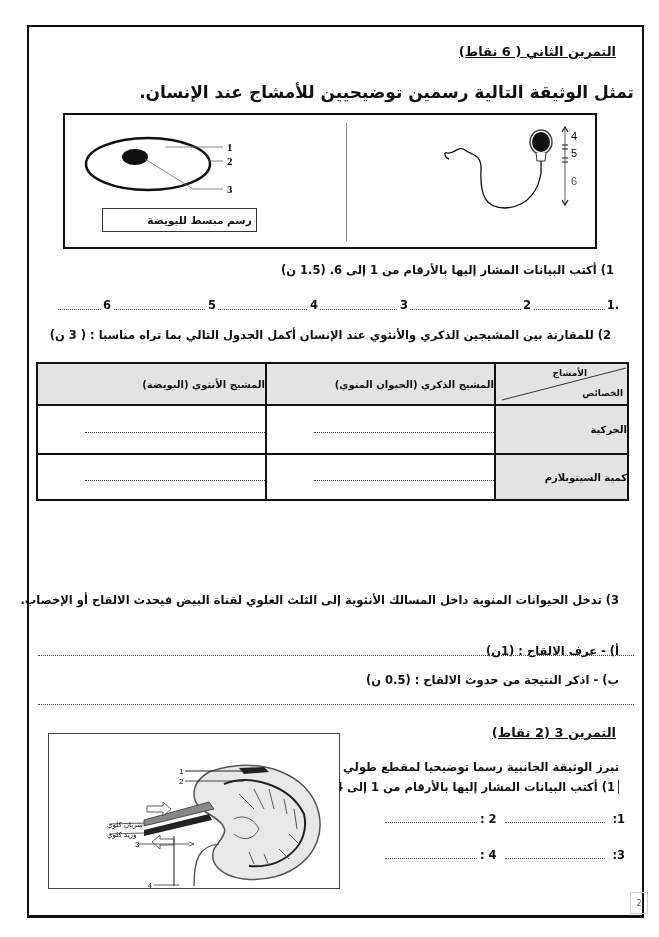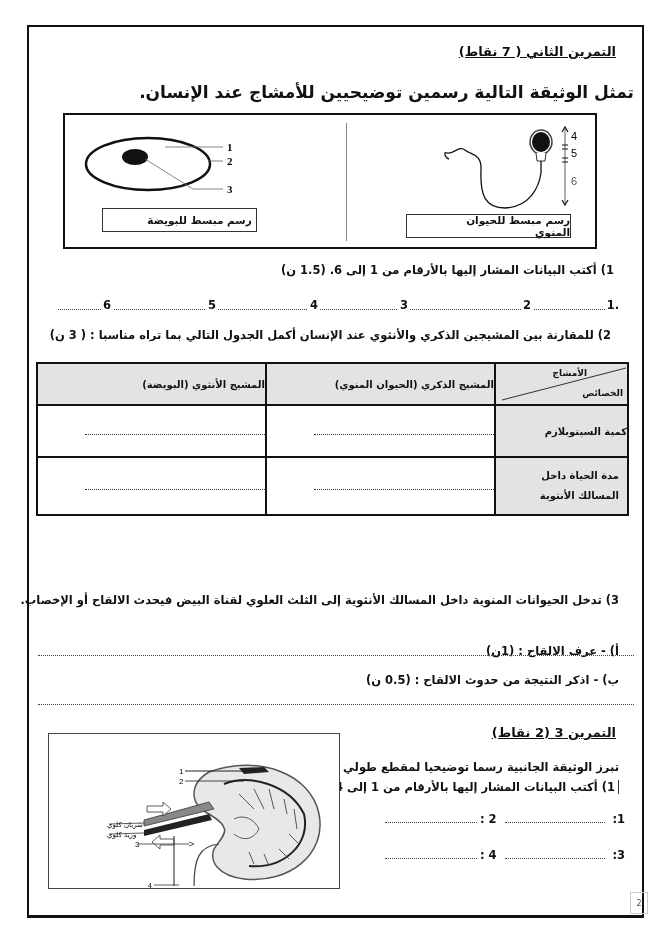--- a/index.html
+++ b/index.html
@@ -24,21 +24,21 @@
   .cell-dots { display: inline-block; width: 180px; border-bottom: 1.5px dotted #333; }
 
   
   .kidbox { position: absolute; left: 48px; top: 733px; width: 292px; height: 156px; border: 1px solid #444; background: #fff; }
 </style>
 </head>
 <body>
 
 <div class="frame"></div>
 
-<div class="abs rtl title" style="right:43px; top:44px;">التمرين الثاني ( 7 نقاط)</div>
+<div class="abs rtl title" style="right:43px; top:44px;">التمرين الثاني ( 6 نقاط)</div>
 <div class="abs rtl txt" style="right:25px; top:82px; font-size:17px;">تمثل الوثيقة التالية رسمين توضيحيين للأمشاج عند الإنسان.</div>
 
 <div class="figbox">
   <div class="divider"></div>
 
   <svg class="abs" style="left:0; top:0;" width="280" height="90">
     <ellipse cx="83" cy="49" rx="62" ry="26" fill="none" stroke="#111" stroke-width="2.5"></ellipse>
     <ellipse cx="70" cy="42" rx="13" ry="8" fill="#111"></ellipse>
     <line x1="100" y1="32" x2="158" y2="32" stroke="#666" stroke-width="0.8"></line>
     <line x1="143" y1="46" x2="158" y2="46" stroke="#666" stroke-width="0.8"></line>
@@ -53,21 +53,20 @@
     <ellipse cx="116" cy="27" rx="11" ry="12" fill="#fff" stroke="#444" stroke-width="1.5"></ellipse>
     <ellipse cx="116" cy="27" rx="9" ry="10" fill="#111"></ellipse>
     <path d="M111,38 L112,46 L120,46 L121,38" fill="#fff" stroke="#333" stroke-width="1"></path>
     <path d="M116,46 L116,58 C114,72 105,92 80,93 C60,93 55,80 56,55 C57,38 45,40 40,35 C34,30 28,40 22,38 C18,36 20,43 24,44" fill="none" stroke="#111" stroke-width="1.3"></path>
     <line x1="140" y1="14" x2="140" y2="88" stroke="#333" stroke-width="0.8"></line>
     <path d="M137,17 L140,12 L143,17 M137,30 L143,30 M137,34 L143,34 M137,43 L143,43 M137,47 L143,47 M137,85 L140,90 L143,85" fill="none" stroke="#111" stroke-width="1.2"></path>
     <text x="146" y="25" font-size="11" font-family="Liberation Sans, sans-serif">4</text>
     <text x="146" y="42" font-size="11" font-family="Liberation Sans, sans-serif">5</text>
     <text x="146" y="70" font-size="11" font-family="Liberation Sans, sans-serif" fill="#555">6</text>
   </svg>
-  <div class="caption" style="left:341px; top:99px; width:165px;">رسم مبسط للحيوان المنوي</div>
 </div>
 
 <div class="abs rtl txt" style="right:45px; top:263px;">1) أكتب البيانات المشار إليها بالأرقام من 1 إلى 6. (1.5 ن)</div>
 <div class="abs" style="left:58px; top:298px; width:563px; height:14px;">
   <div class="abs dots" style="left:0; top:11px; width:563px;"></div>
   <span class="abs txt" style="right:0; top:0; background:#fff; padding:0 2px;">1.</span>
   <span class="abs txt" style="left:463px; top:0; background:#fff; padding:0 2px;">2</span>
   <span class="abs txt" style="left:340px; top:0; background:#fff; padding:0 2px;">3</span>
   <span class="abs txt" style="left:250px; top:0; background:#fff; padding:0 2px;">4</span>
   <span class="abs txt" style="left:148px; top:0; background:#fff; padding:0 2px;">5</span>
@@ -82,31 +81,29 @@
     <td class="gray" style="width:225px;"><span class="rtl">المشيج الأنثوي (البويضة)</span></td>
     <td class="gray" style="width:194px;"><span class="rtl">المشيج الذكري (الحيوان المنوي)</span></td>
     <td class="gray" style="width:140px; position:relative; padding:0;">
       <svg class="abs" style="left:0; top:0;" width="136" height="40">
             <line x1="6" y1="36" x2="130" y2="4" stroke="#333" stroke-width="1"></line>
           </svg>
       <span class="abs rtl" style="right:40px; top:4px; font-size:9px;">الأمشاج</span>
       <span class="abs rtl" style="right:4px; top:24px; font-size:9px;">الخصائص</span>
     </td>
   </tr>
-  <tr style="height:52px;">
+  <tr style="height:49px;">
+    <td><span class="cell-dots"></span></td>
+    <td><span class="cell-dots"></span></td>
+    <td class="gray"><span class="rtl">الحركية</span></td>
+  </tr>
+  <tr style="height:46px;">
     <td><span class="cell-dots"></span></td>
     <td><span class="cell-dots"></span></td>
     <td class="gray"><span class="rtl">كمية السيتوبلازم</span></td>
-  </tr>
-  <tr style="height:58px;">
-    <td><span class="cell-dots"></span></td>
-    <td><span class="cell-dots"></span></td>
-    <td class="gray" style="white-space:normal; line-height:20px; padding:0 8px;">
-          <span style="direction:rtl; display:block;">مدة الحياة داخل المسالك الأنثوية</span>
-        </td>
   </tr>
 </tbody>
   </table>
 
 <div class="abs rtl txt" style="right:40px; top:593px;">3) تدخل الحيوانات المنوية داخل المسالك الأنثوية إلى الثلث العلوي لقناة البيض فيحدث الالقاح أو الإخصاب.</div>
 <div class="abs rtl txt" style="right:40px; top:644px;">أ) - عرف الالقاح : (1ن)</div>
 <div class="abs dots" style="left:38px; top:655px; width:596px;"></div>
 <div class="abs rtl txt" style="right:40px; top:673px;">ب) - اذكر النتيجة من حدوث الالقاح : (0.5 ن)</div>
 <div class="abs dots" style="left:38px; top:704px; width:596px;"></div>
 

